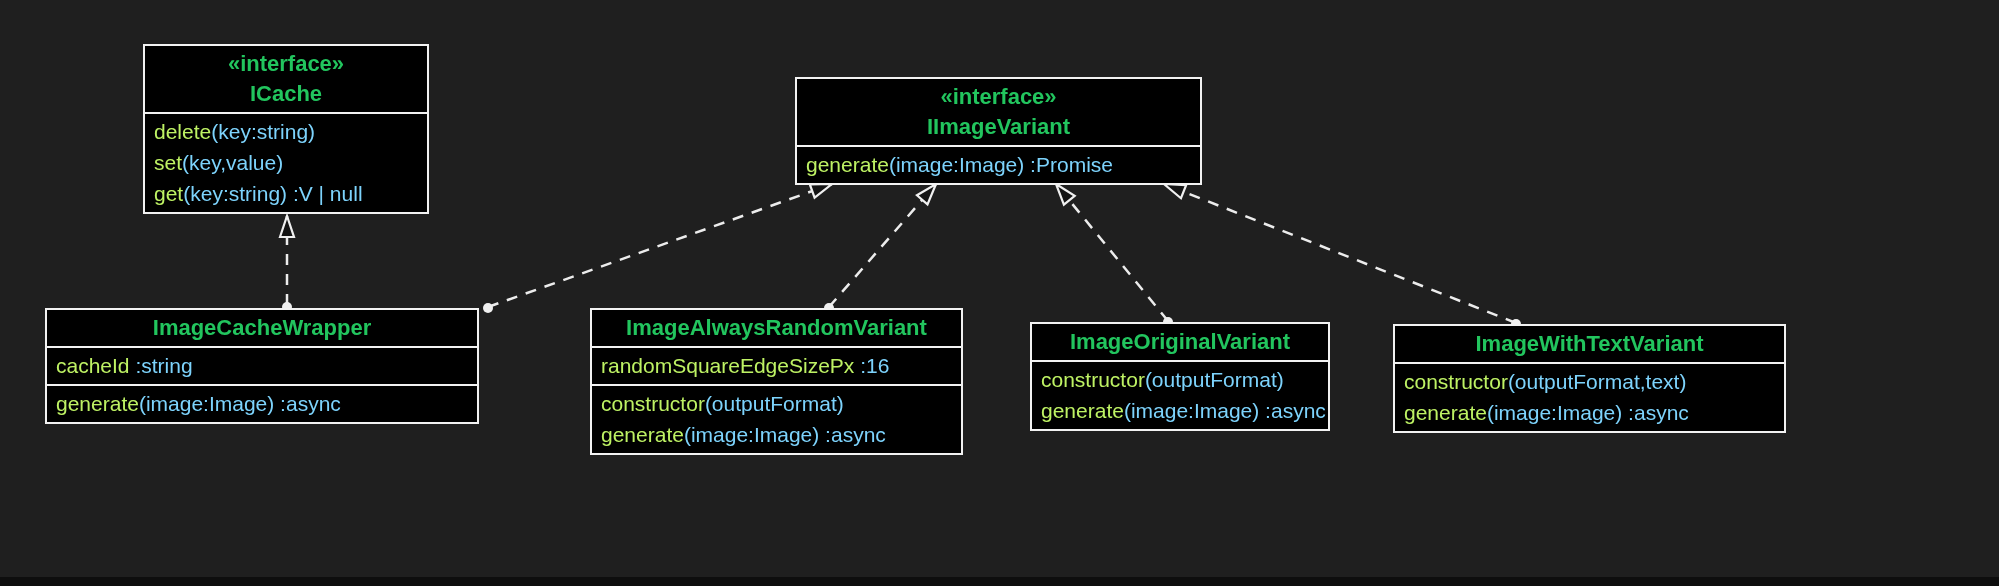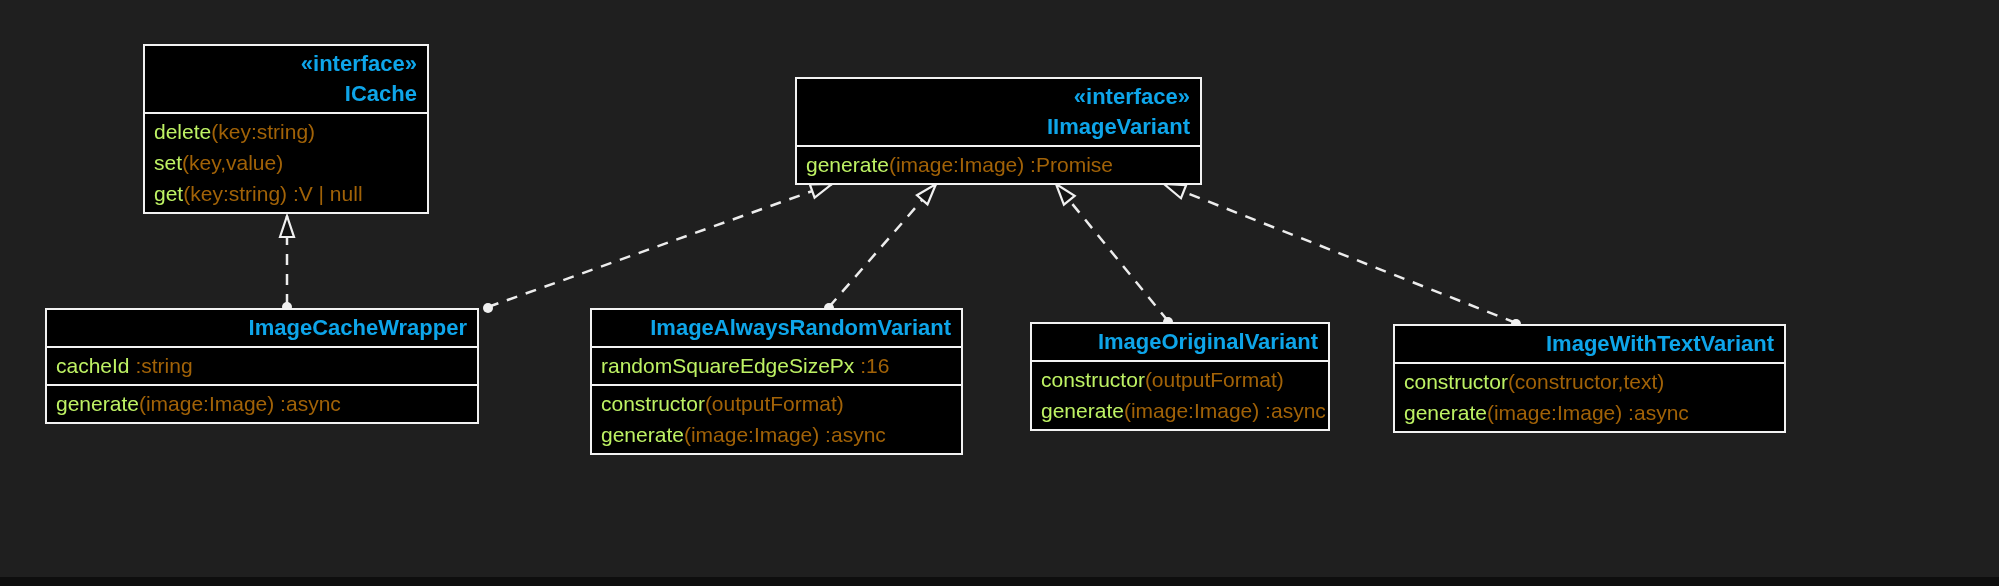--- a/index.html
+++ b/index.html
@@ -12,32 +12,32 @@
   }
   .edges{position:absolute;left:0;top:0;width:1999px;height:586px;}
   .uml-class{
     position:absolute;
     background:#000000;
     border:2px solid #f2f2f2;
     box-sizing:border-box;
     white-space:nowrap;
   }
   .hdr{
-    text-align:right;
+    text-align:center;
     font-weight:bold;
-    color:#0ea5e9;
+    color:#22c55e;
     font-size:22px;
     line-height:30px;
     padding:3px 10px 3px;
   }
   .sep{border-top:2px solid #f2f2f2;height:0;}
   .rows{padding:2px 9px 3px;}
   .row{font-size:21px;line-height:31px;}
   .row .n{color:#bef264;}
-  .row .r{color:#a16207;}
+  .row .r{color:#7dd3fc;}
   .bottom-strip{
     position:absolute;left:0;bottom:0;width:100%;height:9px;
     background:#0e0e0e;
   }
   
   #c-icache{left:143px;top:44px;width:286px;}
   #c-iimagevariant{left:795px;top:77px;width:407px;}
   #c-wrapper{left:45px;top:308px;width:434px;}
   #c-random{left:590px;top:308px;width:373px;}
   #c-original{left:1030px;top:322px;width:300px;}
@@ -133,19 +133,19 @@
       <div class="row"><span class="n">generate</span><span class="r">(image:Image) :async</span></div>
     </div>
   </div>
 
   <div class="uml-class" id="c-withtext">
     <div class="hdr">
       <div>ImageWithTextVariant</div>
     </div>
     <div class="sep"></div>
     <div class="rows">
-      <div class="row"><span class="n">constructor</span><span class="r">(constructor,text)</span></div>
+      <div class="row"><span class="n">constructor</span><span class="r">(outputFormat,text)</span></div>
       <div class="row"><span class="n">generate</span><span class="r">(image:Image) :async</span></div>
     </div>
   </div>
 
   <div class="bottom-strip"></div>
 </div>
 
 </body></html>

